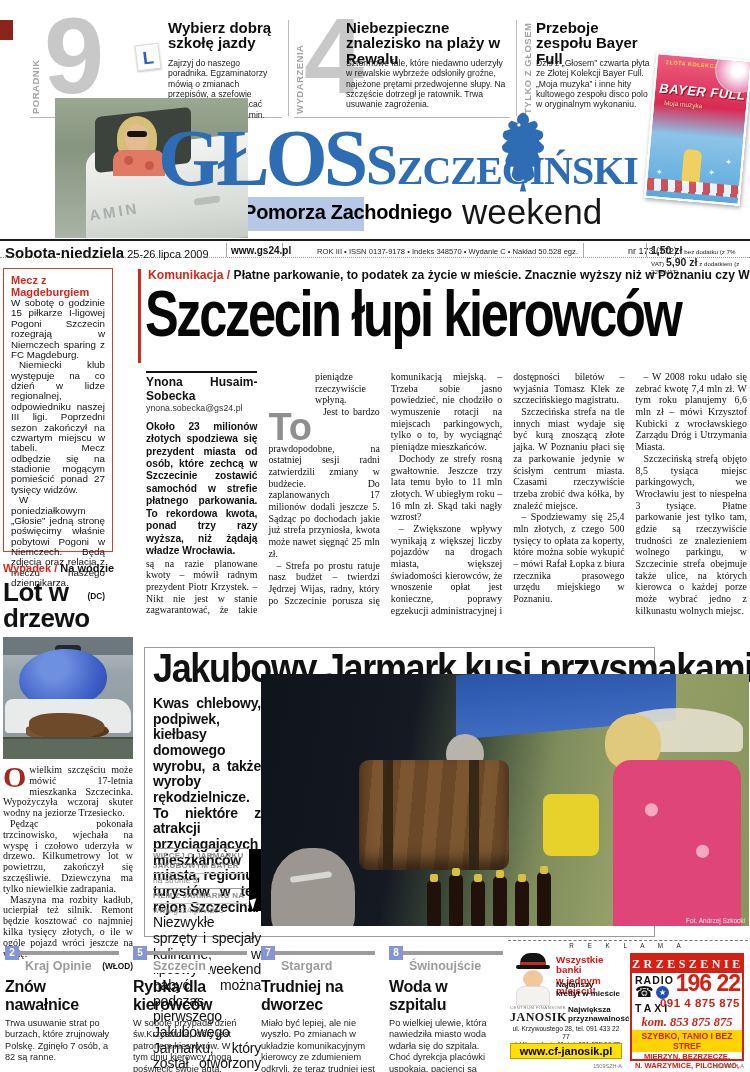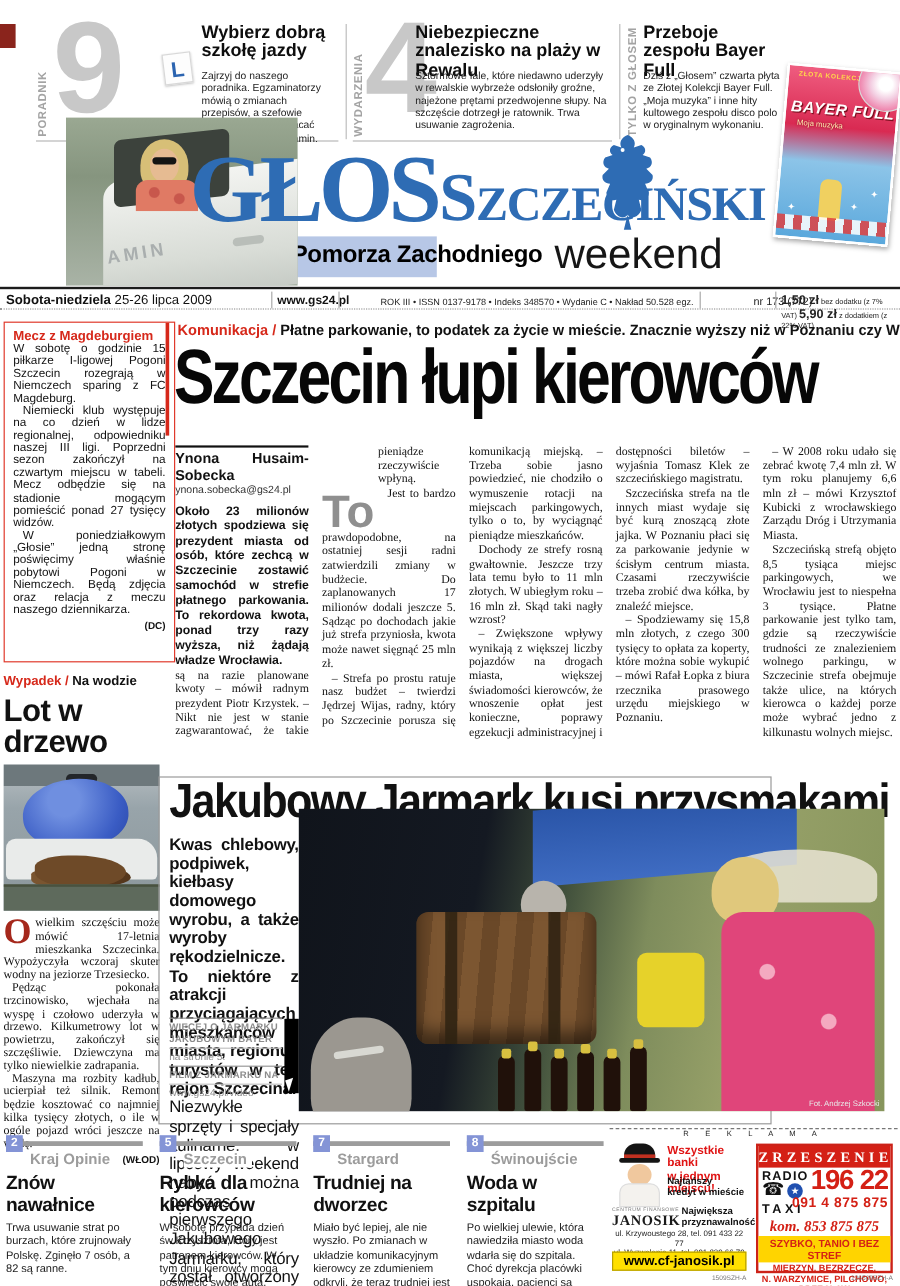--- a/index.html
+++ b/index.html
@@ -59,29 +59,29 @@
   .cd-stripes{position:absolute;left:0;bottom:6px;width:100%;height:12px;
               background:repeating-linear-gradient(90deg,#e04040 0 7px,#fff 7px 14px);opacity:.85;}
   .cd-star{position:absolute;color:#fff;font-size:8px;}
   .cd-man{position:absolute;left:34px;bottom:16px;width:18px;height:34px;background:#f0d060;border-radius:6px 6px 2px 2px;}
 
   
   .dateline{position:absolute;left:0;top:239px;width:750px;height:19px;border-top:2px solid #1c1c1c;
             border-bottom:1px dotted #9a9a9a;background:#fff;z-index:3;}
   .dl-sep{position:absolute;top:2px;width:1px;height:14px;background:#aaa;}
   .dl-date{position:absolute;left:5px;top:3px;font-size:11px;}
-  .dl-date b{font-size:11px;}
+  .dl-date b{font-size:15px;}
   .dl-www{position:absolute;left:231px;top:4px;font-weight:bold;font-size:10px;}
   .dl-issue{position:absolute;left:286px;top:6px;width:292px;font-size:7.6px;text-align:right;color:#222;}
   .dl-nr{position:absolute;left:588px;top:5px;font-size:9px;color:#222;margin-left:40px;}
   .dl-price{position:absolute;left:651px;top:3px;font-size:6.2px;color:#222;}
   .dl-price b{font-size:10.5px;}
 
   
-  .pogon{position:absolute;left:3px;top:268px;width:143px;height:284px;border:1px solid #e03a2c;padding:5px 7px;}
+  .pogon{position:absolute;left:3px;top:268px;width:110px;height:284px;border:1px solid #e03a2c;padding:5px 7px;}
   .kick-red{color:#d6281a;font-weight:bold;font-size:11px;}
   .kick-blk{color:#111;font-weight:bold;font-size:11px;}
   .p-title{font-weight:bold;font-size:24px;line-height:.92;letter-spacing:-.5px;margin:3px 0 9px;}
   .p-body p{margin:0;font-size:9.8px;line-height:1.06;text-align:justify;text-indent:8px;}
   .p-body p:first-child{text-indent:0;}
   .sig{text-align:right;font-weight:bold;font-size:8.3px;margin-top:2px;}
 
   .wypadek{position:absolute;left:3px;top:558px;width:130px;}
   .w-title{font-weight:bold;font-size:26px;letter-spacing:-.5px;line-height:1;margin:3px 0 6px;}
   .w-body{font-family:"Liberation Serif",serif;}
@@ -112,21 +112,21 @@
   .byline{border-top:2px solid #111;padding-top:2px;margin-bottom:7px;font-family:"Liberation Sans",sans-serif;}
   .byline .name{font-weight:bold;font-size:12px;}
   .byline .email{font-size:8.8px;color:#333;}
   .lead{font-family:"Liberation Sans",sans-serif;font-weight:bold;font-size:10.2px;line-height:1.22;margin:0 0 7px;}
   .m-body p{margin:0;text-indent:8px;}
   .m-body p.nofirst{text-indent:0;}
   .drop-to{float:left;font-weight:bold;font-family:"Liberation Sans",sans-serif;font-size:38px;line-height:.78;
            color:#8f8f8f;padding:2px 3px 0 0;margin-top:40px;}
 
   
-  .jarmark{position:absolute;left:132px;top:647px;width:511px;height:290px;border:1px solid #9a9a9a;}
+  .jarmark{position:absolute;left:144px;top:647px;width:511px;height:290px;border:1px solid #9a9a9a;}
   .j-title{position:absolute;left:8px;top:0px;font-weight:bold;font-size:40px;letter-spacing:-1.5px;line-height:1;
            white-space:nowrap;transform:scaleX(.9);transform-origin:left;}
   .j-left{position:absolute;left:8px;top:48px;width:108px;}
   .j-left p{margin:0;font-size:14px;line-height:1.12;text-align:justify;letter-spacing:-.2px;}
   .j-lead{font-weight:bold;}
   .j-sig{text-align:right;font-weight:bold;font-size:8px;}
   .j-promos{position:absolute;left:8px;top:200px;width:94px;color:#8c8c8c;}
   .j-pr-label{border-top:1px solid #9a9a9a;padding-top:2px;font-weight:bold;font-size:8px;line-height:1.25;letter-spacing:.2px;}
   .j-pr-page{border-top:1px solid #c2c2c2;margin-top:2px;padding:1px 0 3px;font-size:8.5px;color:#8c8c8c;}
   .j-cursorbox{position:absolute;left:104px;top:201px;width:12px;height:62px;background:#000;}
@@ -314,21 +314,21 @@
       <div class="name" data-name="byline-author">Ynona Husaim-Sobecka</div>
       <div class="email" data-name="byline-email">ynona.sobecka@gs24.pl</div>
     </div>
     <p class="lead nofirst" data-name="lead-paragraph">Około 23 milionów złotych spodziewa się prezydent miasta od osób, które zechcą w Szczecinie zostawić samochód w strefie płatnego parkowania. To rekordowa kwota, ponad trzy razy wyższa, niż żądają władze Wrocławia.</p>
     <p class="nofirst" data-name="paragraph"><span class="drop-to" data-name="drop-cap">To</span><span> są na razie planowane kwoty – mówił radnym prezydent Piotr Krzystek. – Nikt nie jest w stanie zagwarantować, że takie pieniądze rzeczywiście wpłyną.</span></p>
     <p data-name="paragraph">Jest to bardzo prawdopodobne, na ostatniej sesji radni zatwierdzili zmiany w budżecie. Do zaplanowanych 17 milionów dodali jeszcze 5. Sądząc po dochodach jakie już strefa przyniosła, kwota może nawet sięgnąć 25 mln zł.</p>
     <p data-name="paragraph">– Strefa po prostu ratuje nasz budżet – twierdzi Jędrzej Wijas, radny, który po Szczecinie porusza się komunikacją miejską. – Trzeba sobie jasno powiedzieć, nie chodziło o wymuszenie rotacji na miejscach parkingowych, tylko o to, by wyciągnąć pieniądze mieszkańców.</p>
     <p data-name="paragraph">Dochody ze strefy rosną gwałtownie. Jeszcze trzy lata temu było to 11 mln złotych. W ubiegłym roku – 16 mln zł. Skąd taki nagły wzrost?</p>
     <p data-name="paragraph">– Zwiększone wpływy wynikają z większej liczby pojazdów na drogach miasta, większej świadomości kierowców, że wnoszenie opłat jest konieczne, poprawy egzekucji administracyjnej i dostępności biletów – wyjaśnia Tomasz Klek ze szczecińskiego magistratu.</p>
     <p data-name="paragraph">Szczecińska strefa na tle innych miast wydaje się być kurą znoszącą złote jajka. W Poznaniu płaci się za parkowanie jedynie w ścisłym centrum miasta. Czasami rzeczywiście trzeba zrobić dwa kółka, by znaleźć miejsce.</p>
-    <p data-name="paragraph">– Spodziewamy się 15,8 mln złotych, z czego 300 tysięcy to opłata za koperty, które można sobie wykupić – mówi Rafał Łopka z biura rzecznika prasowego urzędu miejskiego w Poznaniu.</p>
+    <p data-name="paragraph">– Spodziewamy się 25,4 mln złotych, z czego 500 tysięcy to opłata za koperty, które można sobie wykupić – mówi Rafał Łopka z biura rzecznika prasowego urzędu miejskiego w Poznaniu.</p>
     <p data-name="paragraph">– W 2008 roku udało się zebrać kwotę 7,4 mln zł. W tym roku planujemy 6,6 mln zł – mówi Krzysztof Kubicki z wrocławskiego Zarządu Dróg i Utrzymania Miasta.</p>
     <p data-name="paragraph">Szczecińską strefą objęto 8,5 tysiąca miejsc parkingowych, we Wrocławiu jest to niespełna 3 tysiące. Płatne parkowanie jest tylko tam, gdzie są rzeczywiście trudności ze znalezieniem wolnego parkingu, w Szczecinie strefa obejmuje także ulice, na których kierowca o każdej porze może wybrać jedno z kilkunastu wolnych miejsc.</p>
 
   </div>
 
   <div class="jarmark" data-name="article-jakubowy-jarmark">
     <div class="j-title" data-name="jarmark-title">Jakubowy Jarmark kusi przysmakami</div>
     <div class="j-left" data-name="jarmark-text-column">
       <p class="j-lead" data-name="jarmark-lead">Kwas chlebowy, podpiwek, kiełbasy domowego wyrobu, a także wyroby rękodzielnicze. To niektóre z atrakcji przyciągających mieszkańców miasta, regionu i turystów w ten rejon Szczecina.</p>
       <p data-name="jarmark-body">Niezwykłe sprzęty i specjały kulinarne, w lipcowy weekend nabyć można podczas pierwszego Jakubowego Jarmarku, który został otworzony już wczoraj. Impreza, został pomyślana tak, by towarzyszyć corocznemu odpustowi, odbywającemu się w święto patrona szczecińskiej bazyliki pw. św. Jakuba. Jarmark na placu katedralnym odwiedzać można do niedzieli.</p>

